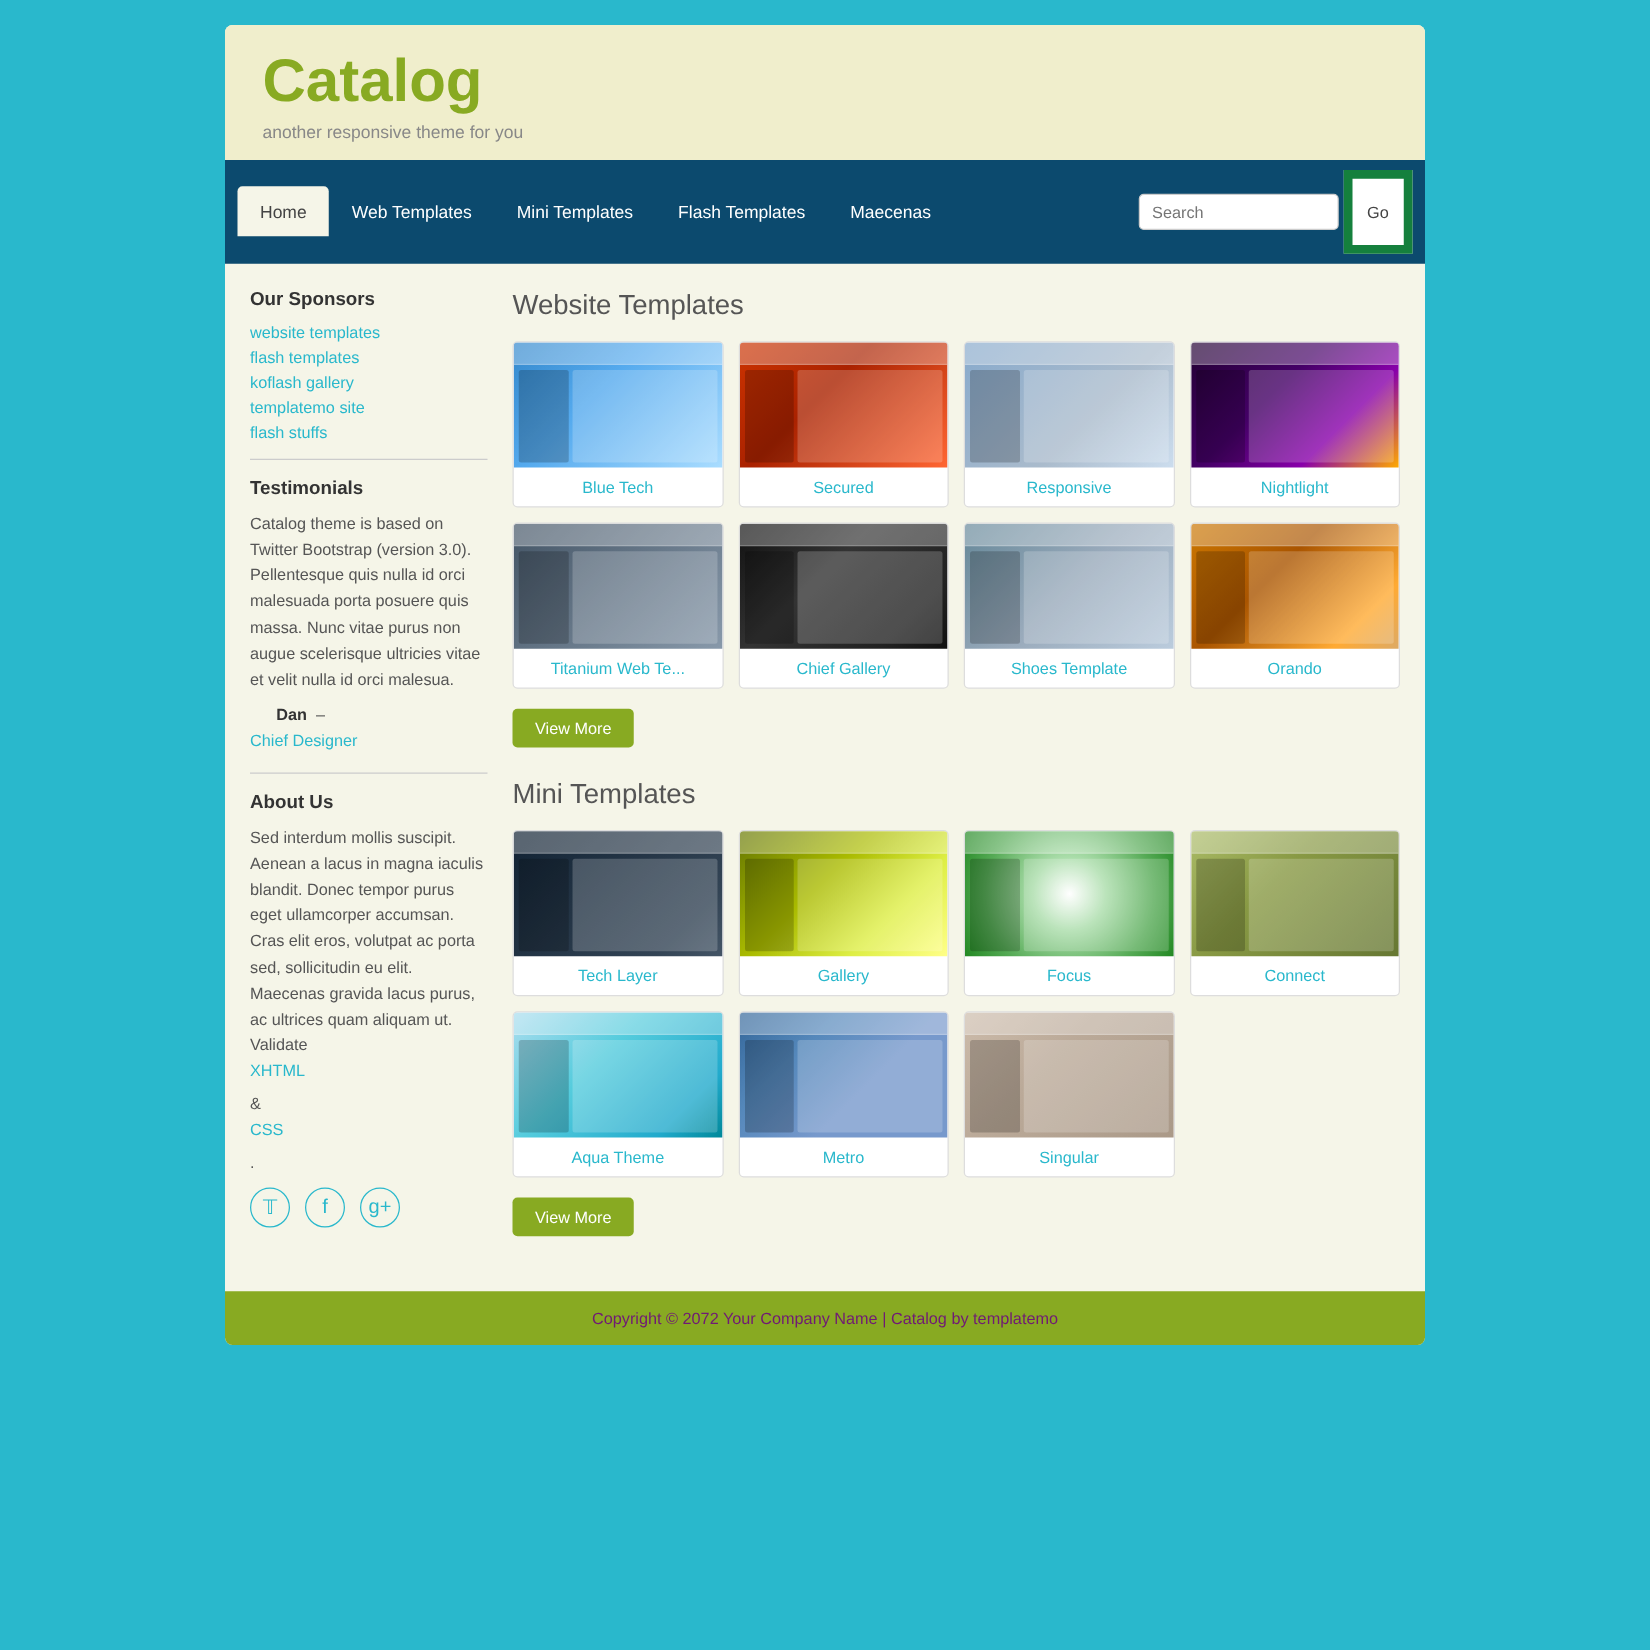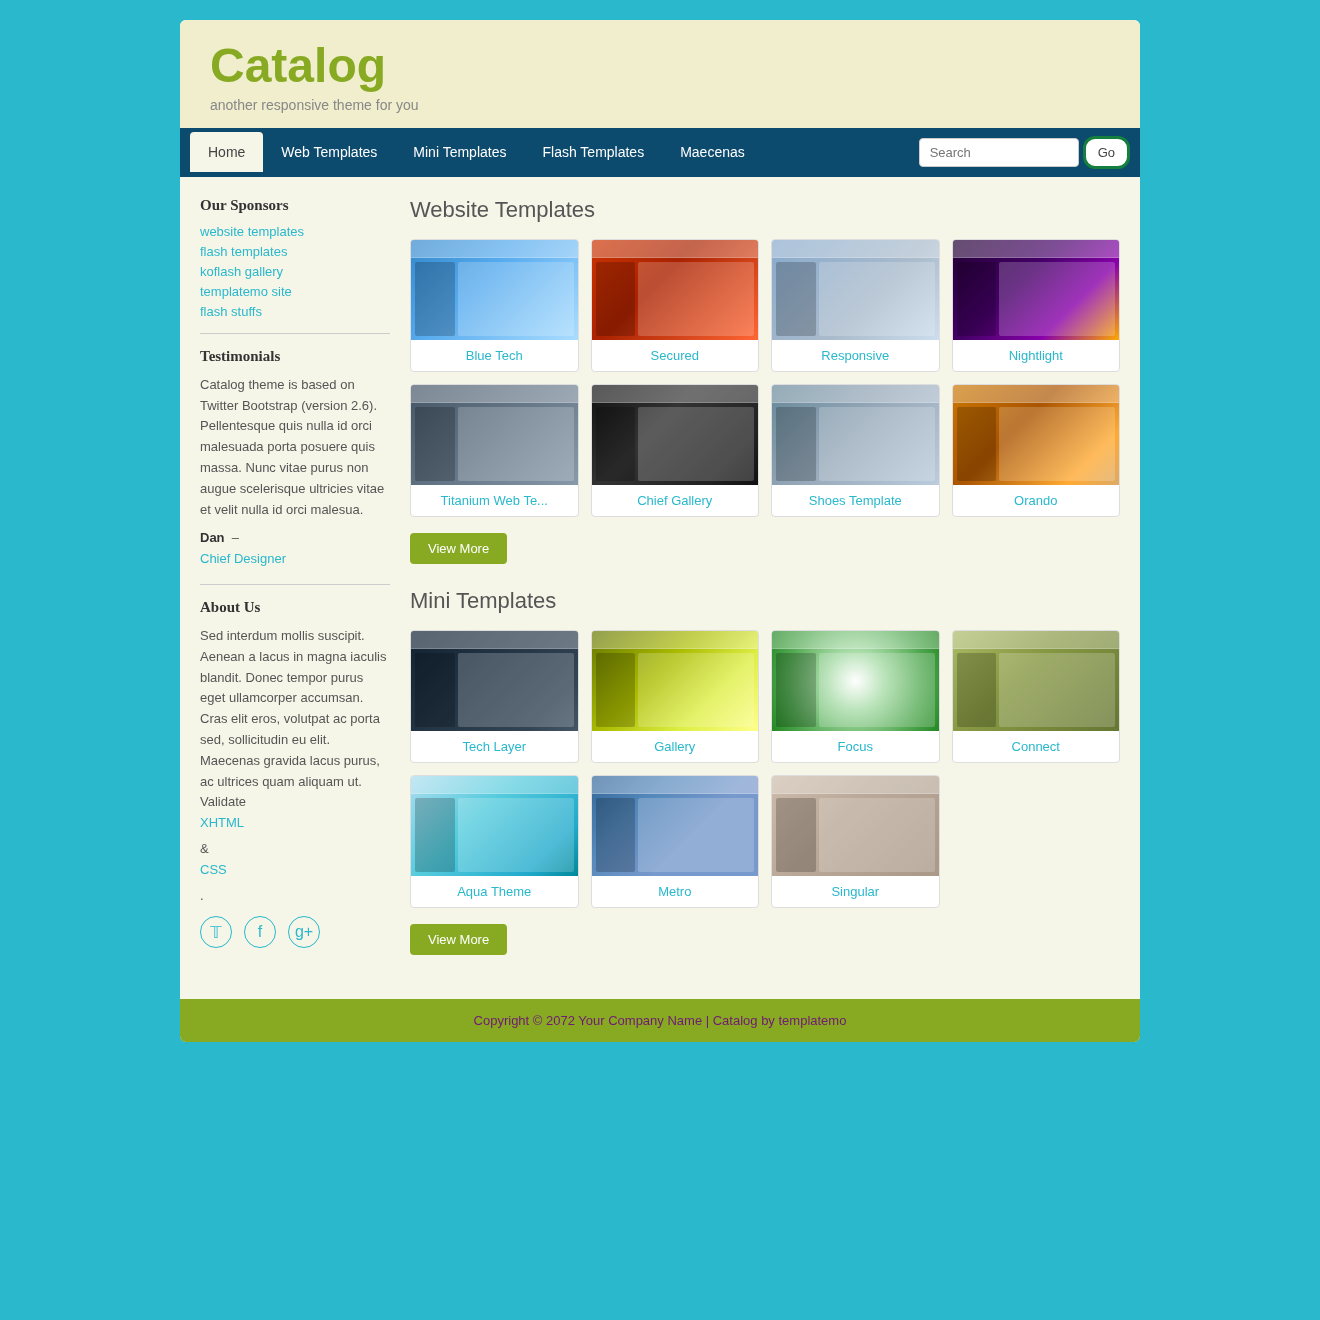--- a/index.html
+++ b/index.html
@@ -71,24 +71,24 @@
     }
     .search-input {
       padding: 6px 10px;
       border: 1px solid #ccc;
       border-radius: 4px;
       font-size: 13px;
       width: 160px;
       background: #fff;
     }
     .search-btn {
-      padding: 6px 12px;
+      padding: 19px 12px;
       background: #fff;
-      border: 3px solid #15803d;
-      border-radius: 12px;
+      border: 7px solid #15803d;
+      border-radius: 0;
       cursor: pointer;
       font-size: 13px;
       color: #444;
     }
 
     
     .body-layout {
       display: flex;
       padding: 20px;
       gap: 20px;
@@ -97,21 +97,20 @@
     
     .sidebar {
       width: 190px;
       flex-shrink: 0;
     }
     .sidebar h3 {
       font-size: 15px;
       color: #333;
       margin-bottom: 10px;
       font-weight: bold;
-      font-family: Liberation Serif, serif;
     }
     .sidebar a {
       display: block;
       color: #29b8cc;
       text-decoration: none;
       margin-bottom: 5px;
       font-size: 13px;
     }
     .sidebar hr {
       border: none;
@@ -121,20 +120,21 @@
     .sidebar p {
       font-size: 13px;
       color: #555;
       line-height: 1.6;
       margin-bottom: 8px;
     }
     .sidebar .author {
       font-size: 13px;
       font-weight: bold;
       color: #333;
+      margin-left: 21px;
     }
     .sidebar .author-link {
       color: #29b8cc;
       text-decoration: none;
     }
     .social-icons {
       display: flex;
       gap: 12px;
       margin-top: 10px;
     }
@@ -286,21 +286,21 @@
         <h3>Our Sponsors</h3>
         <a href="#">website templates</a>
         <a href="#">flash templates</a>
         <a href="#">koflash gallery</a>
         <a href="#">templatemo site</a>
         <a href="#">flash stuffs</a>
 
         <hr>
 
         <h3>Testimonials</h3>
-        <p>Catalog theme is based on Twitter Bootstrap (version 2.6). Pellentesque quis nulla id orci malesuada porta posuere quis massa. Nunc vitae purus non augue scelerisque ultricies vitae et velit nulla id orci malesua.</p>
+        <p>Catalog theme is based on Twitter Bootstrap (version 3.0). Pellentesque quis nulla id orci malesuada porta posuere quis massa. Nunc vitae purus non augue scelerisque ultricies vitae et velit nulla id orci malesua.</p>
         <p>
           <span class="author">Dan</span>
           &nbsp;–&nbsp;
           <a href="#" class="author-link">Chief Designer</a>
         </p>
 
         <hr>
 
         <h3>About Us</h3>
         <p>

